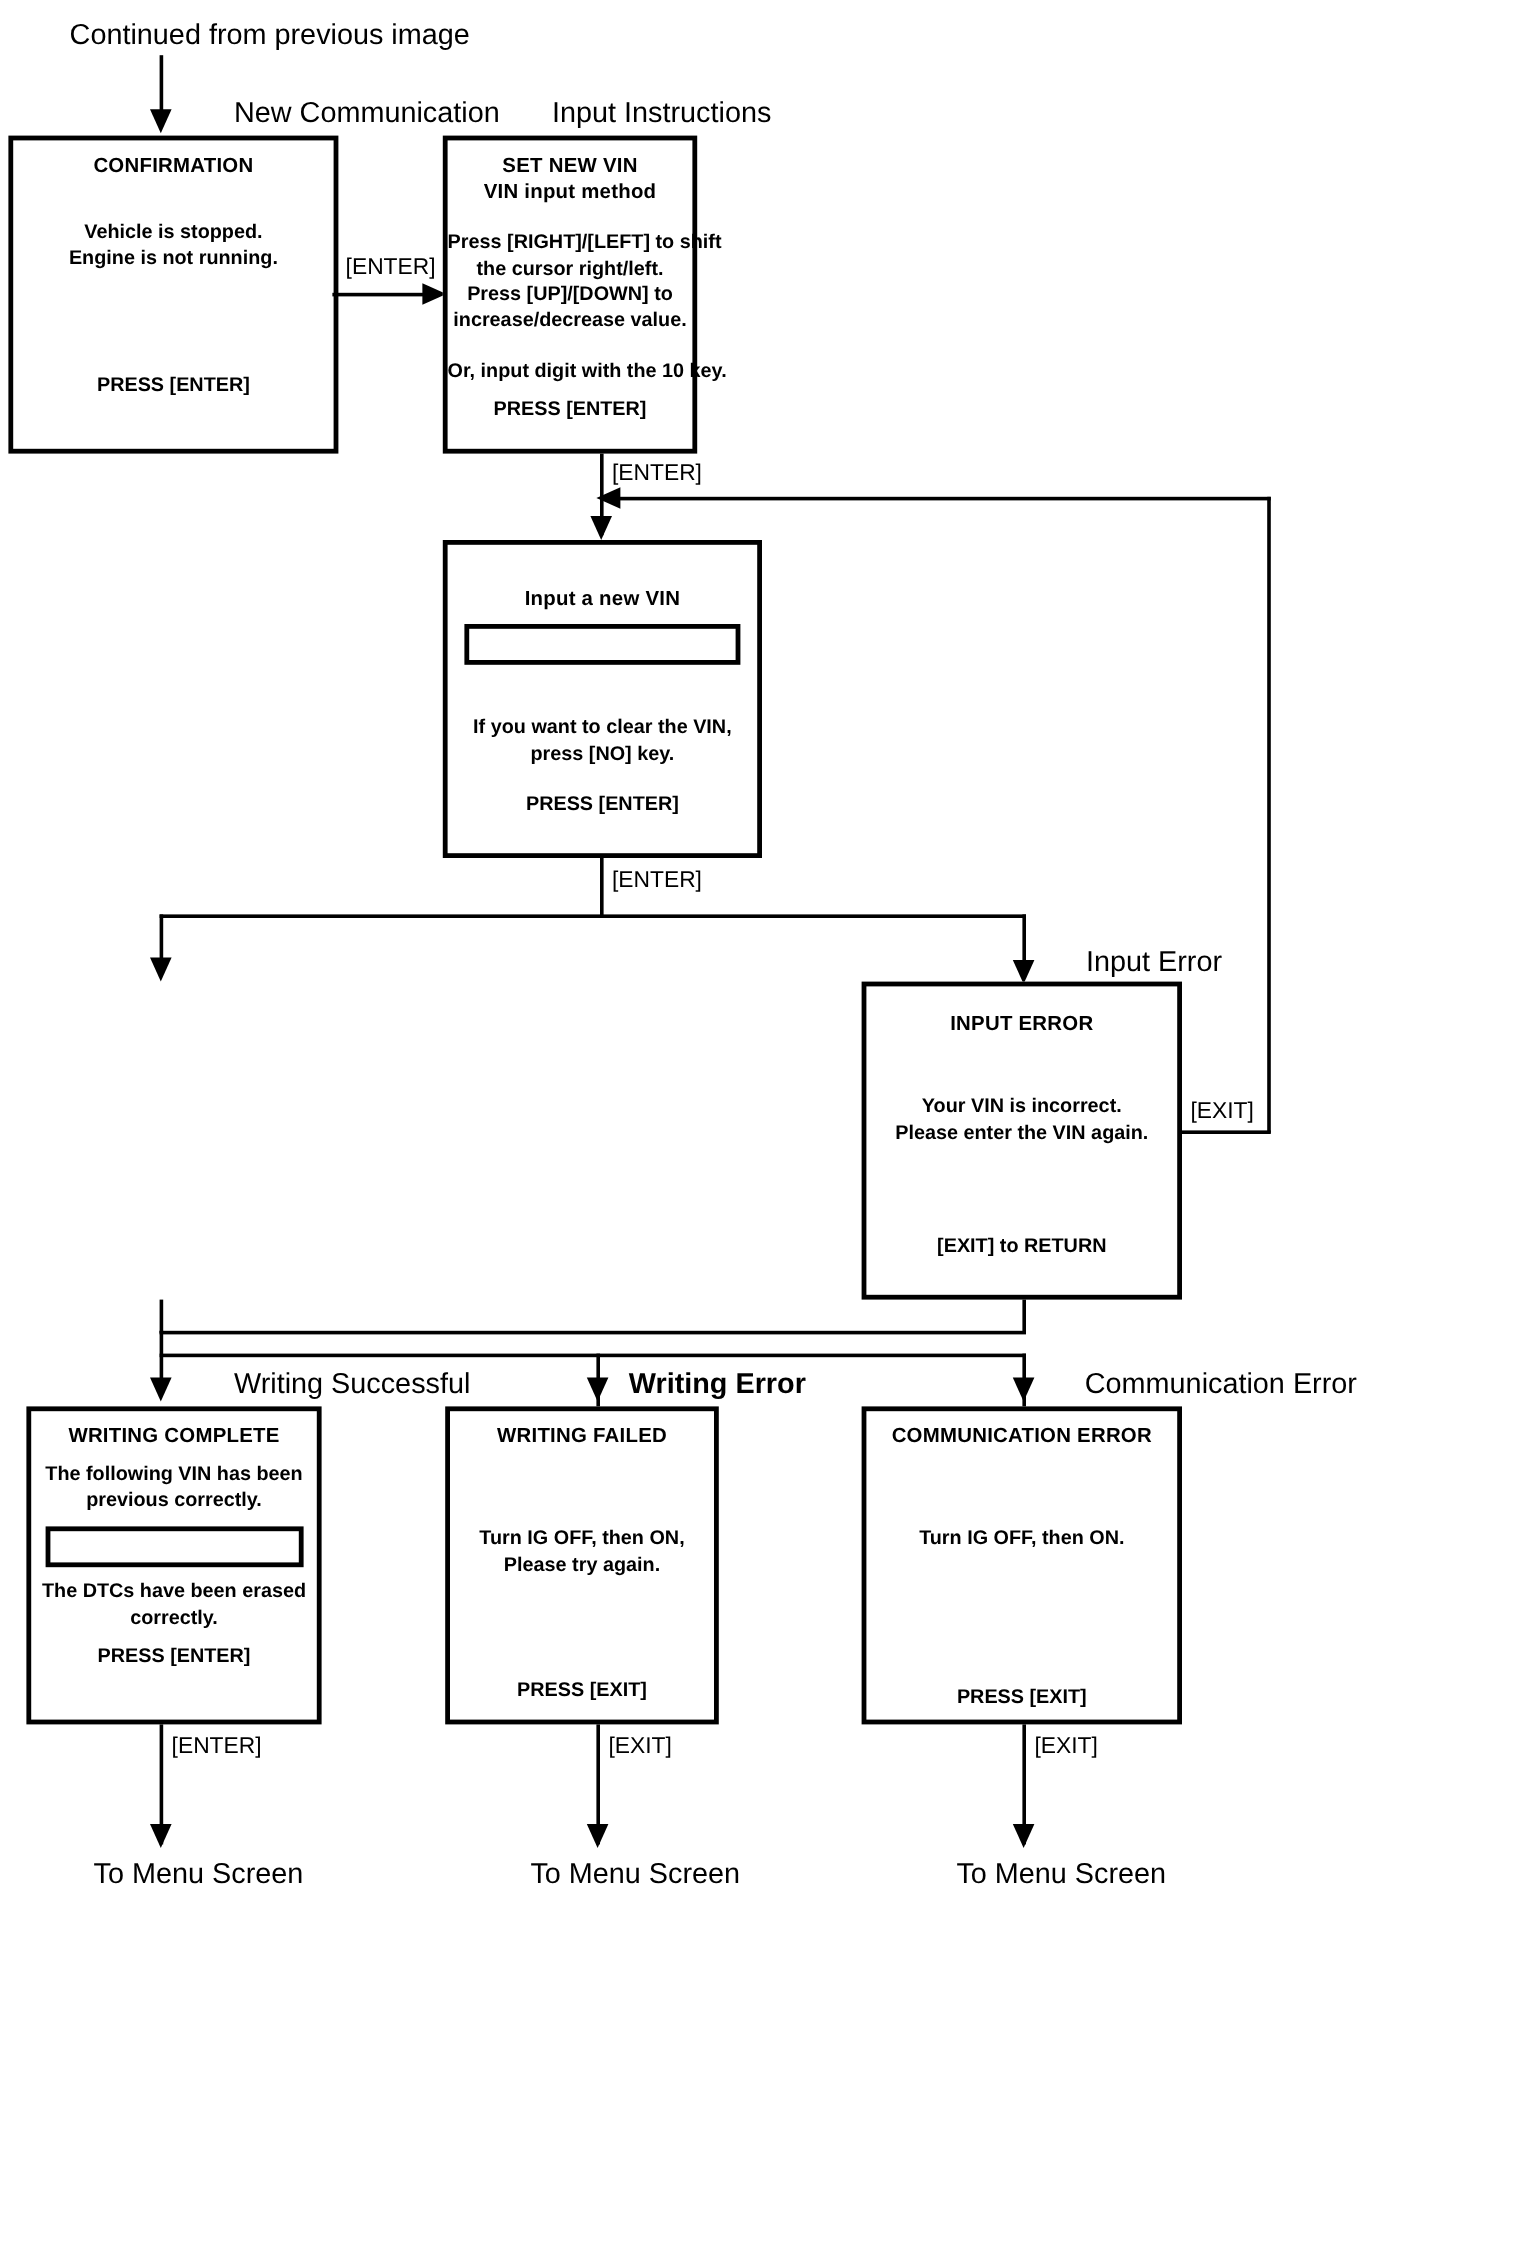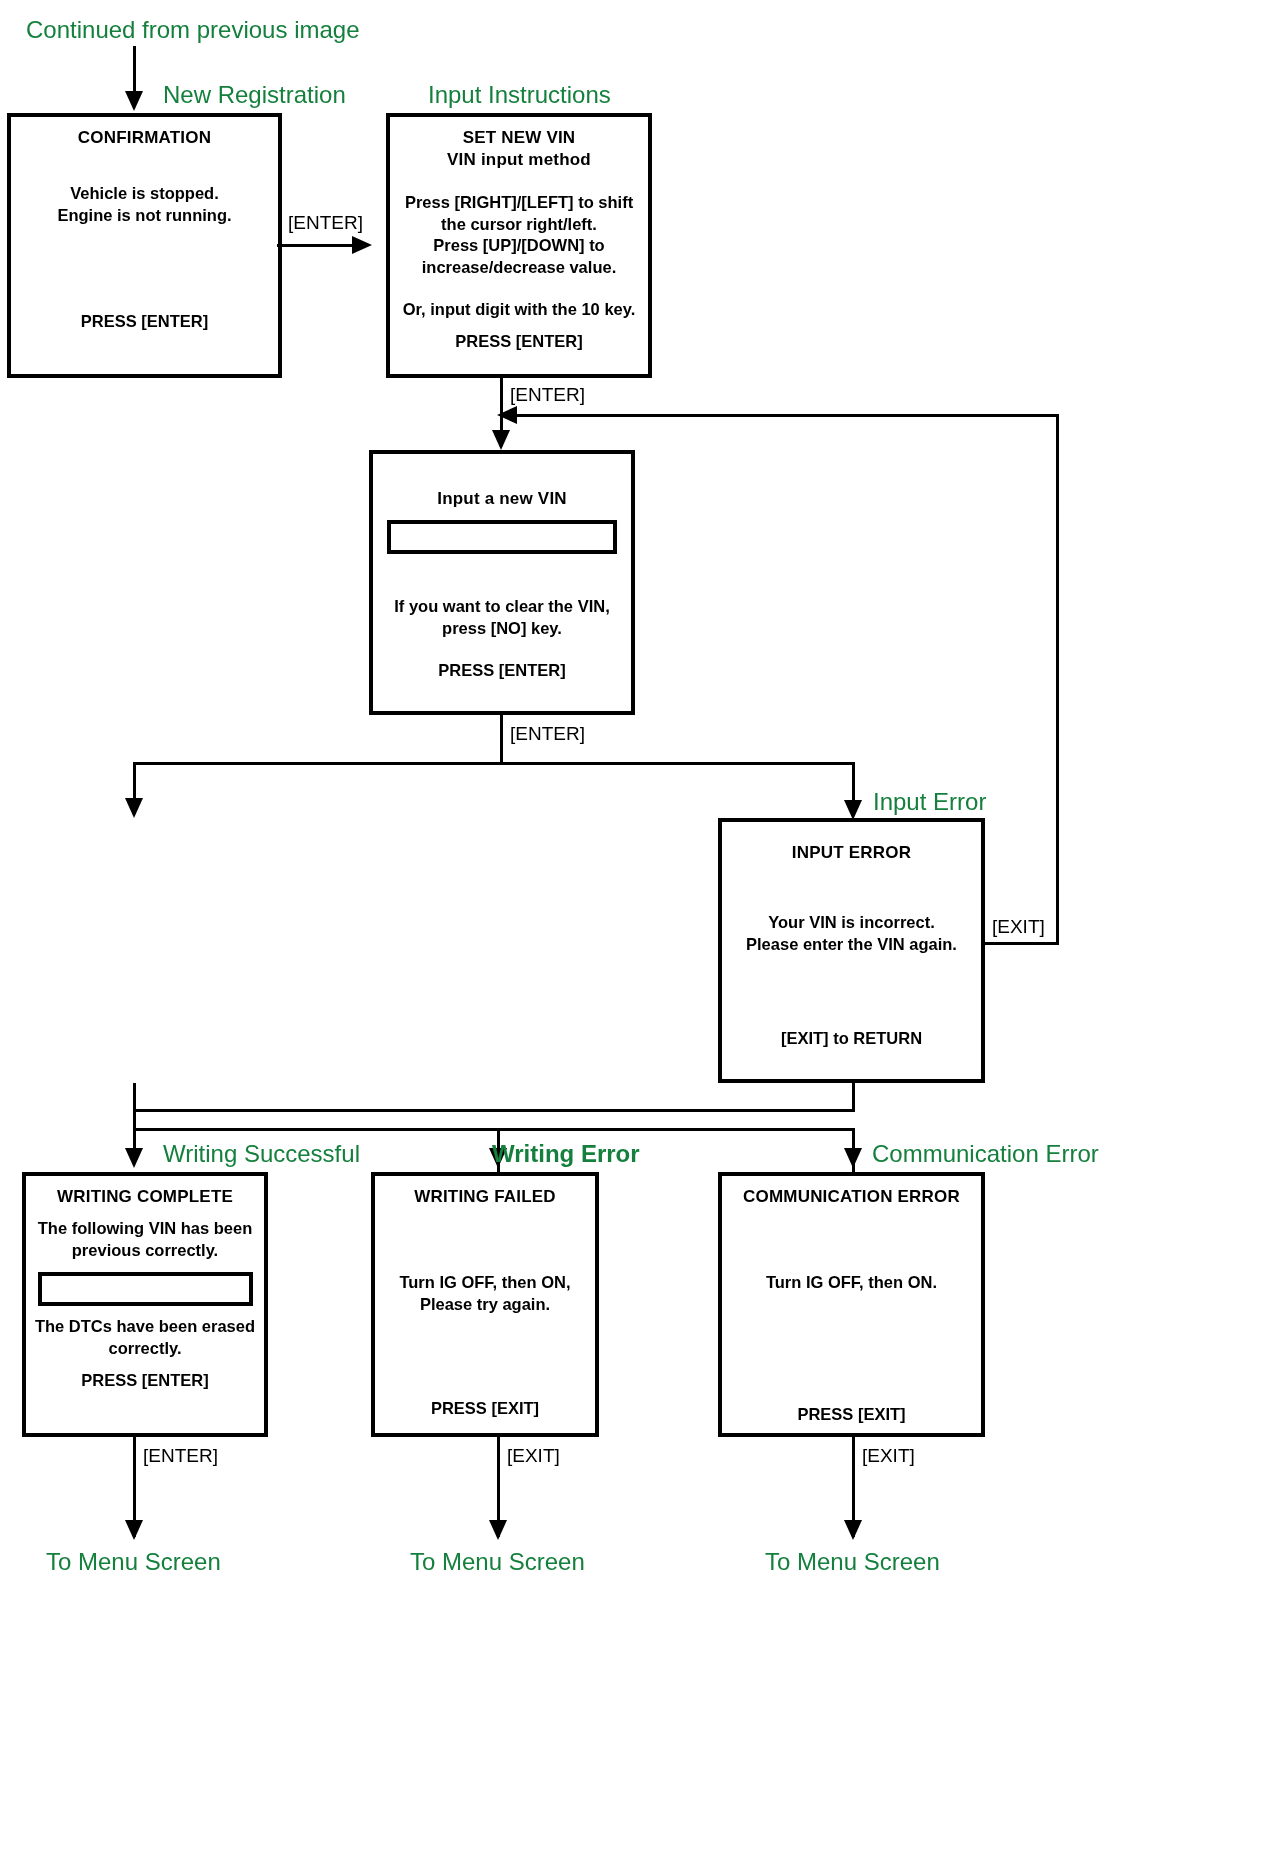--- a/index.html
+++ b/index.html
@@ -51,21 +51,22 @@
     font-weight: normal;
     font-size: 19px;
     white-space: nowrap;
     color: #000000;
   }
   .caption-big {
     position: absolute;
     font-size: 24px;
     font-weight: normal;
     white-space: nowrap;
-    color: #15803d;
+    color: #000000;
+    margin-left: 32px;
   }
 
   
   .hline {
     position: absolute;
     height: 3px;
     background: #000000;
   }
   .vline {
     position: absolute;
@@ -96,39 +97,39 @@
 </style>
 </head>
 <body>
 
 <div id="canvas">
 
   <div class="caption-big" style="left:26px; top:16px;">Continued from previous image</div>
   <div class="vline" style="left:133px; top:46px; height:48px;"></div>
   <div class="arrow-down" style="left:125px; top:91px;"></div>
 
-  <div class="caption-big" style="left:163px; top:81px;">New Registration</div>
+  <div class="caption-big" style="left:163px; top:81px;">New Communication</div>
 
   <div class="caption-big" style="left:428px; top:81px;">Input Instructions</div>
 
   <div class="screen" style="left:7px; top:113px; width:275px; height:265px;">
     <div class="gap-s"></div>
     <span class="ln title-line">CONFIRMATION</span>
     <div class="gap-l"></div>
     <span class="ln">Vehicle is stopped.</span>
     <span class="ln">Engine is not running.</span>
     <div style="height:84px;"></div>
     <span class="ln">PRESS [ENTER]</span>
   </div>
 
   <div class="label" style="left:288px; top:212px;">[ENTER]</div>
   <div class="hline" style="left:277px; top:244px; width:80px;"></div>
   <div class="arrow-right" style="left:352px; top:236px;"></div>
 
-  <div class="screen" style="left:386px; top:113px; width:266px; height:265px;">
+  <div class="screen" style="left:369px; top:113px; width:212px; height:265px;">
     <div class="gap-s"></div>
     <span class="ln title-line">SET NEW VIN</span>
     <span class="ln title-line">VIN input method</span>
     <div class="gap-m"></div>
     <span class="ln">Press [RIGHT]/[LEFT] to shift</span>
     <span class="ln">the cursor right/left.</span>
     <span class="ln">Press [UP]/[DOWN] to</span>
     <span class="ln">increase/decrease value.</span>
     <div class="gap-m"></div>
     <span class="ln">Or, input digit with the 10 key.</span>

